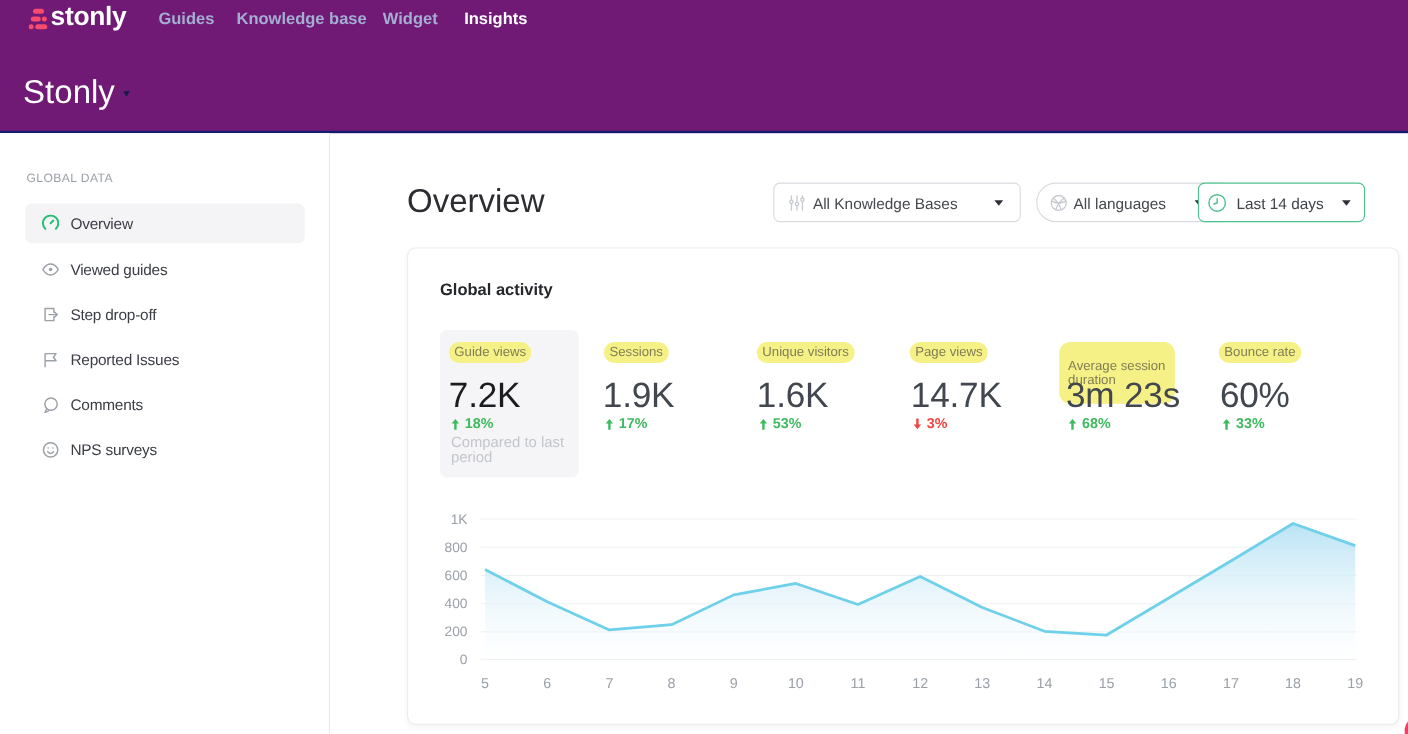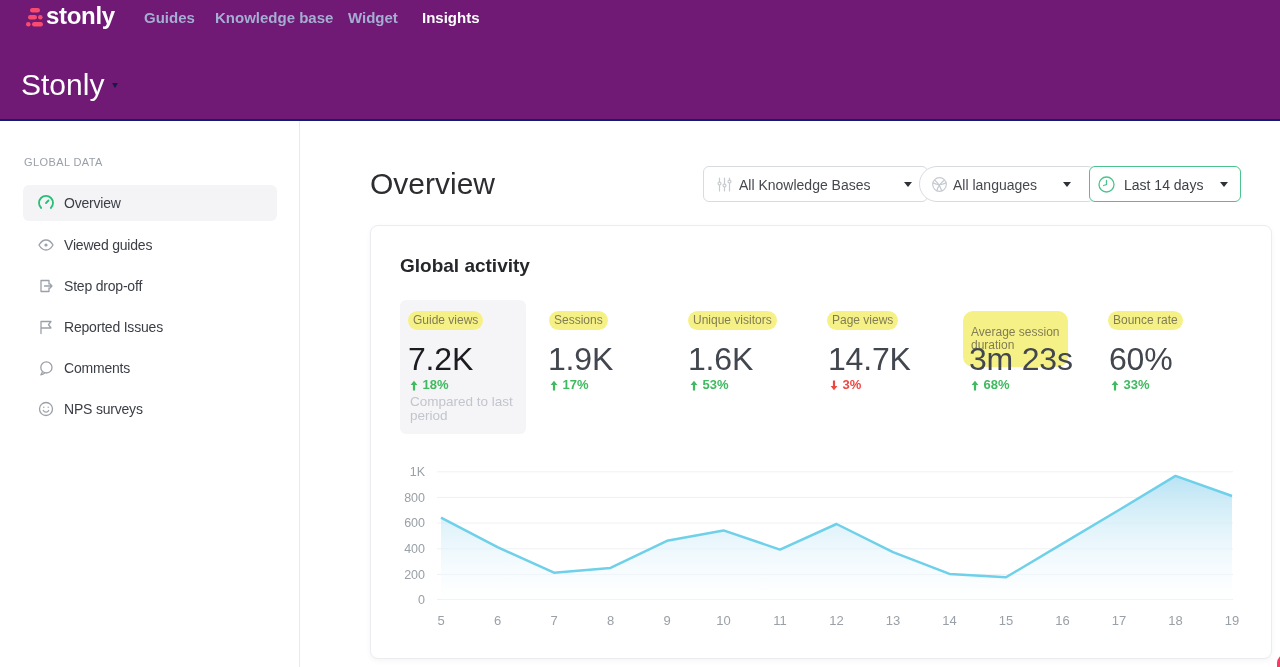--- a/index.html
+++ b/index.html
@@ -23,21 +23,21 @@
 .sitem svg { position:absolute; left:15px; top:10px; }
 
 
 #h1 { position:absolute; left:370px; top:167px; font-size:30px; color:#2b2d31; font-weight:400; }
 .dd { position:absolute; top:166px; height:36px; background:#fff; border:1px solid #d8dbe0; border-radius:6px; }
 .dd .lbl { position:absolute; top:10px; font-size:14px; color:#45494f; }
 .caret { position:absolute; top:15px; width:0; height:0; border-left:4.5px solid transparent; border-right:4.5px solid transparent; border-top:5.5px solid #2e3237; }
 
 
 #card { position:absolute; left:370px; top:225px; width:902px; height:434px; background:#fff; border:1px solid #eaecef; border-radius:8px; box-shadow:0 2px 5px rgba(40,50,60,0.05); }
-#ga { position:absolute; left:400px; top:255px; font-size:19px; font-weight:700; color:#25272b; }
+#ga { position:absolute; left:400px; top:255px; font-size:15px; font-weight:700; color:#25272b; }
 #selbox { position:absolute; left:400px; top:300px; width:126px; height:134px; background:#f5f5f7; border-radius:6px; }
 .pill { position:absolute; top:311px; height:19px; line-height:19px; background:#f6f187; border-radius:10px; padding:0 5px; font-size:12px; color:#817d54; white-space:nowrap; }
 .pill2 { position:absolute; top:311px; background:#f6f187; border-radius:10px; padding:15px 8px; font-size:12px; line-height:13.2px; color:#817d54; }
 .val { position:absolute; top:341px; font-size:32px; color:#42464e; letter-spacing:-0.2px; }
 .val.first { color:#1a1c20; }
 .delta { position:absolute; top:377px; font-size:13px; font-weight:700; color:#3fba5f; }
 .delta.red { color:#ef4642; }
 .arr { vertical-align:-1.5px; margin-right:1px; }
 #cmp { position:absolute; left:410px; top:395px; width:108px; font-size:13.5px; line-height:13.5px; color:#c3c5cc; }
 
@@ -127,21 +127,21 @@
       <circle cx="2.5" cy="6.5" r="1.5"></circle>
     <path d="M7.5 1 V7 M7.5 10 V14"></path>
       <circle cx="7.5" cy="8.5" r="1.5"></circle>
     <path d="M12.5 1 V3 M12.5 6 V14"></path>
       <circle cx="12.5" cy="4.5" r="1.5"></circle>
   </svg>
   <div class="lbl" style="left:35px;">All Knowledge Bases</div>
   <div class="caret" style="left:200px;"></div>
 </div>
 
-<div class="dd" style="left:919px; width:186px;border-radius:18px;">
+<div class="dd" style="left:942px; width:186px;border-radius:18px;">
   <svg style="position:absolute;left:12px;top:10px" width="15" height="15" viewBox="0 0 15 15" fill="none" stroke="#c6cad0" stroke-width="1.2" stroke-linecap="round">
     <circle cx="7.5" cy="7.5" r="6.8"></circle>
     <path d="M2.8 3.3 C6.3 6.3 8.3 9.4 9.6 13.5"></path>
     <path d="M12.2 3.3 C8.9 6 5.9 9.6 4.9 13.6"></path>
     <path d="M1 5.9 C5.2 8 9.8 8 14 5.9"></path>
   </svg>
   <div class="lbl" style="left:33px;">All languages</div>
   <div class="caret" style="left:143px;"></div>
 </div>
 

